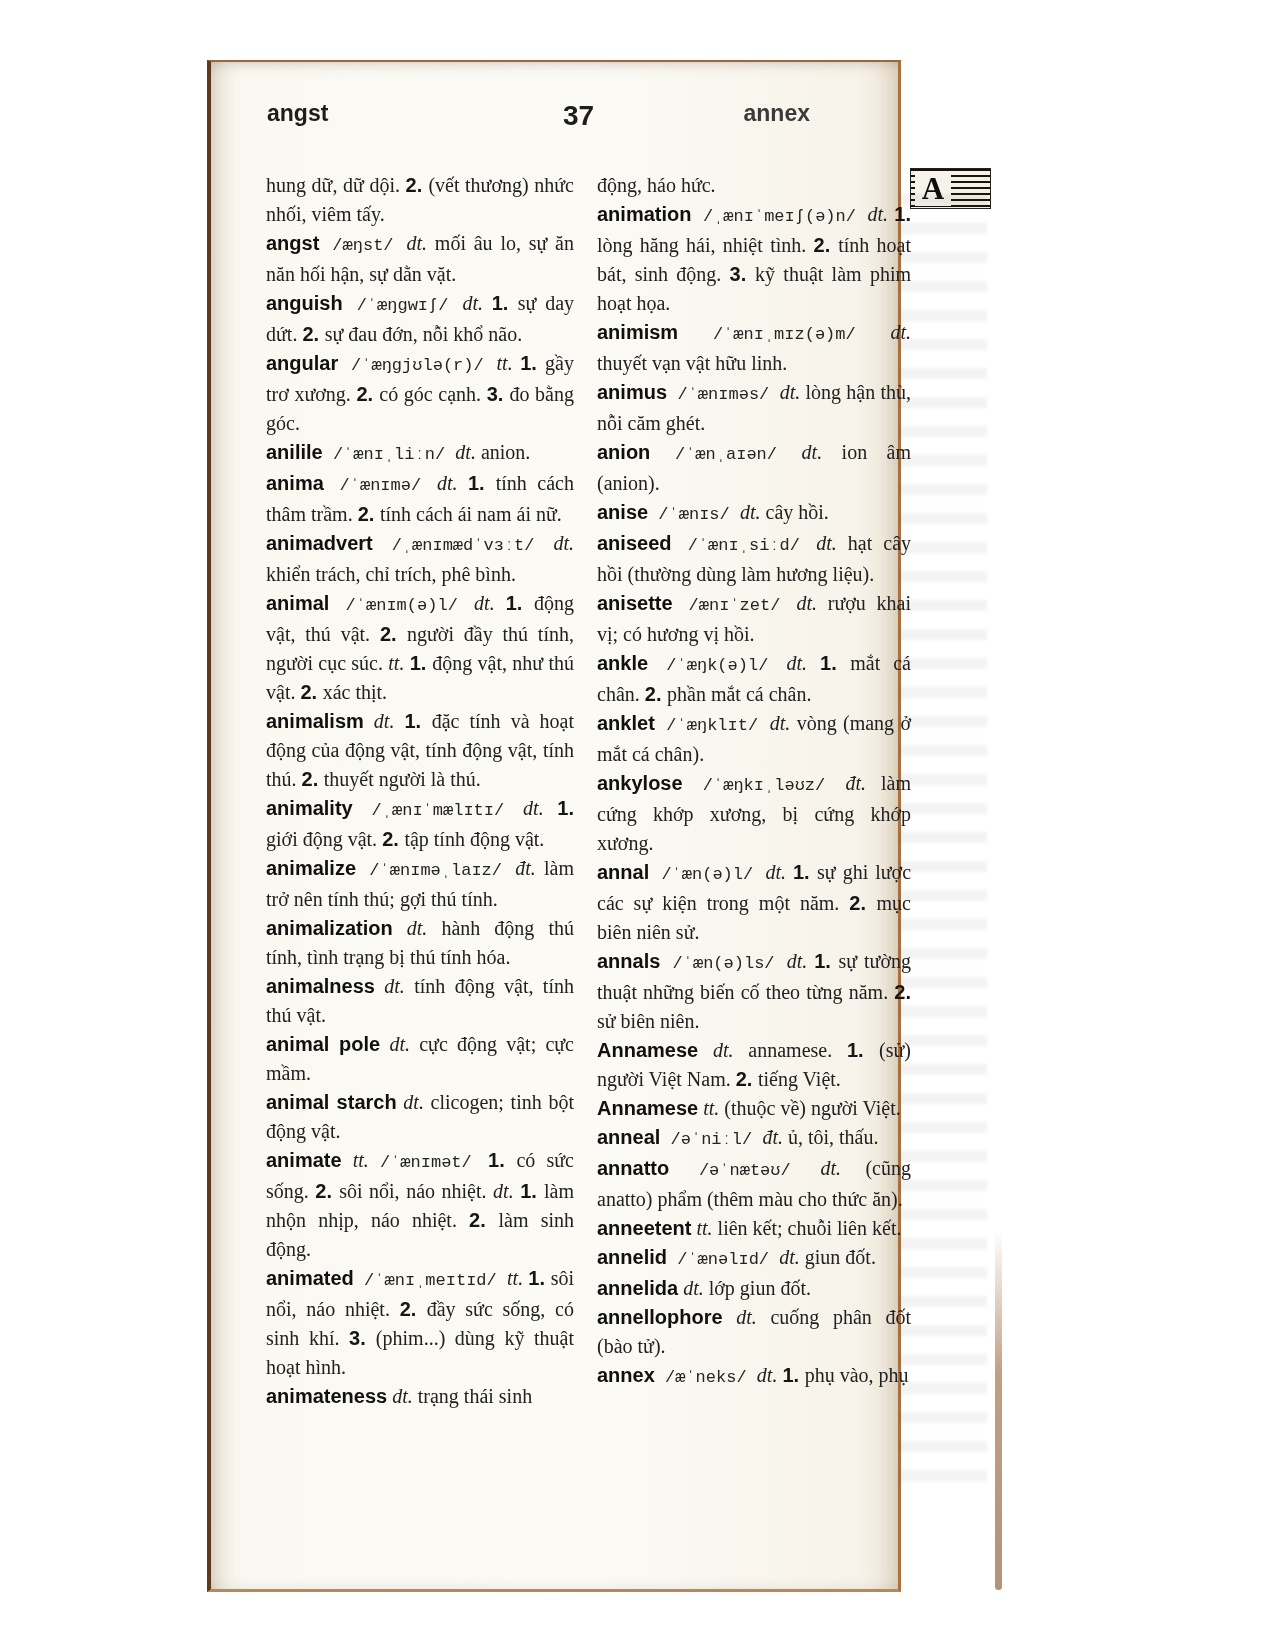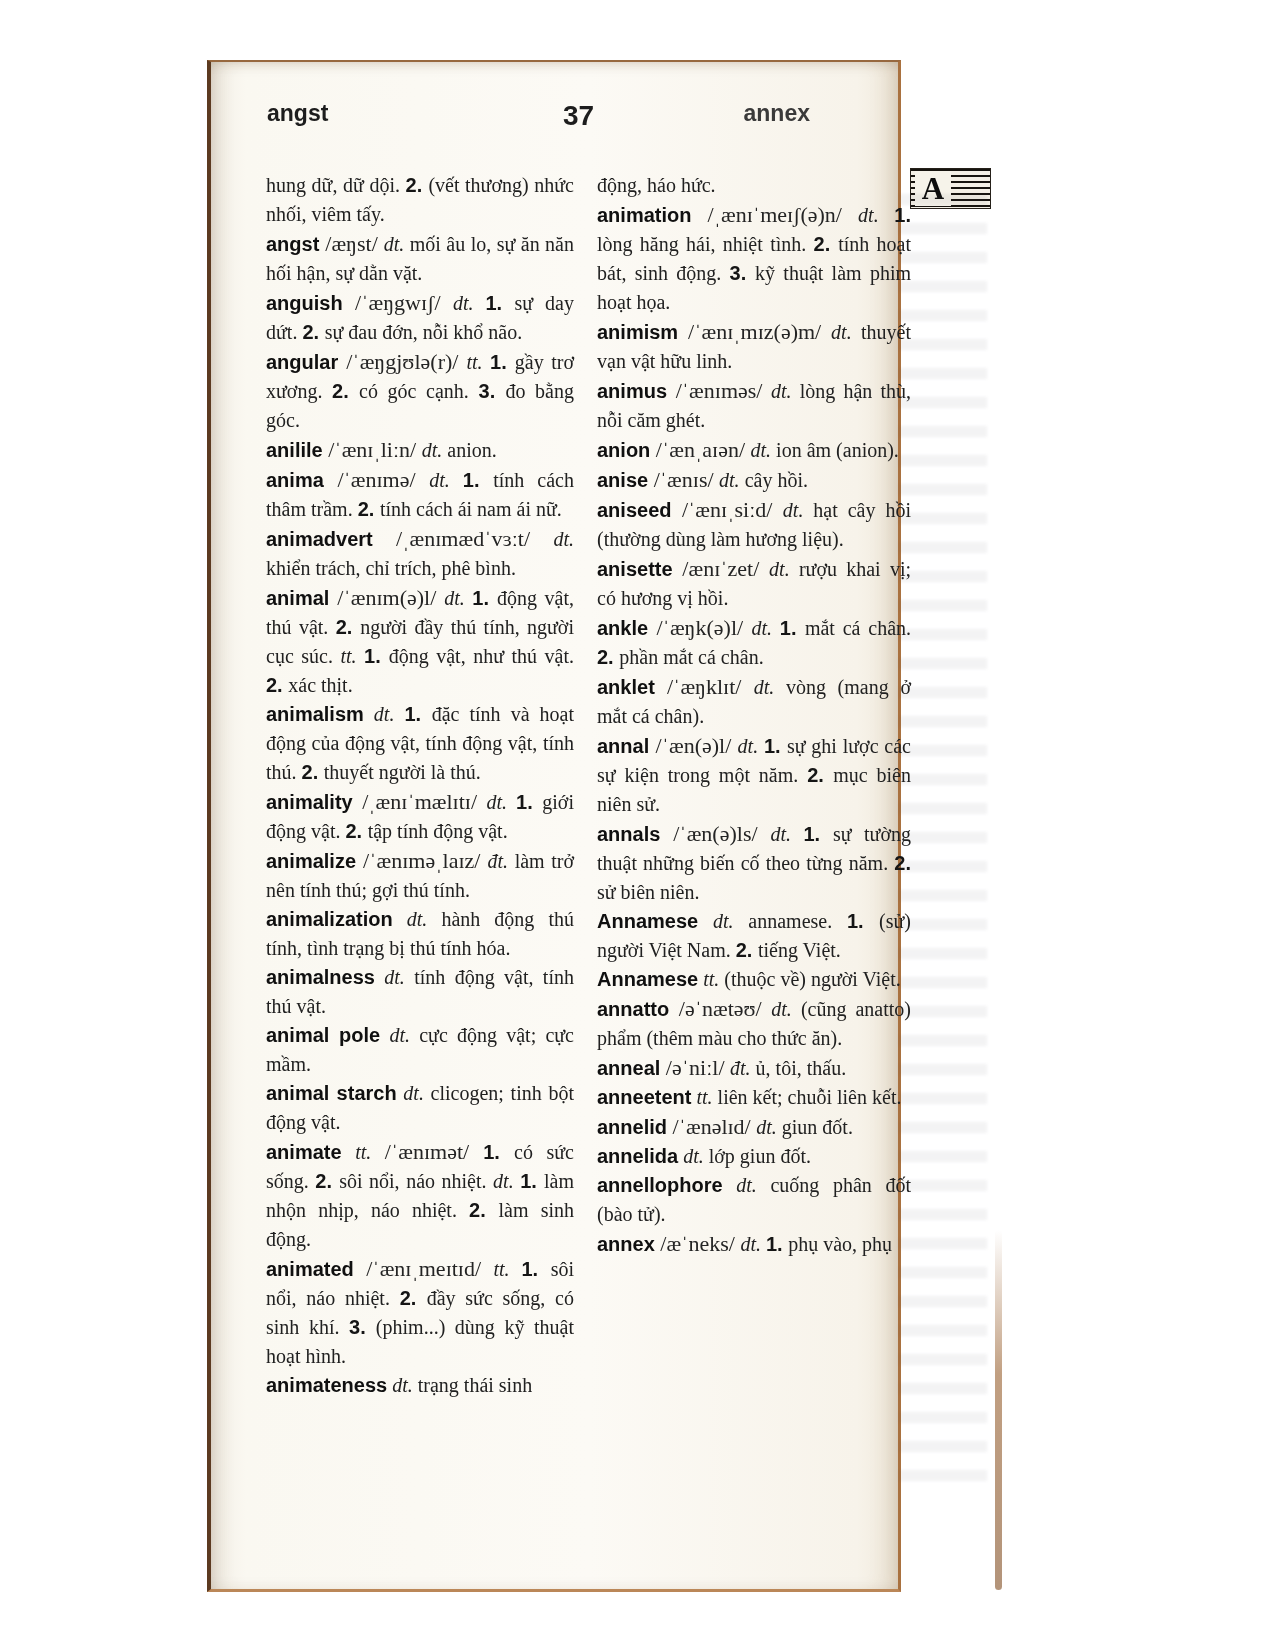--- a/index.html
+++ b/index.html
@@ -59,21 +59,21 @@
   .col {
     position:absolute; top:95px;
     font-size:20px; line-height:29px;
     text-align:justify;
     margin-top:14px;
   }
   .col-left  { left:55px;  width:308px; }
   .col-right { left:386px; width:314px; }
   .entry { margin:0; }
   .r-hw  { font-family:"Liberation Sans","DejaVu Sans",sans-serif; font-weight:700; color:#101010; }
-  .r-pr  { font-family:Liberation Serif, serif; font-size:22px; color:#242424; }
+  .r-pr  { font-family:Liberation Mono, monospace; font-size:17px; color:#242424; }
   .r-pos { font-style:italic; }
   .r-num { font-family:"Liberation Sans","DejaVu Sans",sans-serif; font-weight:700; color:#151515; }
   .r-txt { }
 </style>
 </head>
 <body>
 
 <div class="page">
 
   <div class="header">
@@ -112,26 +112,27 @@
       <p class="entry"><span class="r-txt">động, háo hức.</span></p>
       <p class="entry"><span class="r-hw">animation</span><span class="r-pr"> /ˌænɪˈmeɪʃ(ə)n/ </span><span class="r-pos">dt. </span><span class="r-num">1. </span><span class="r-txt">lòng hăng hái, nhiệt tình. </span><span class="r-num">2. </span><span class="r-txt">tính hoạt bát, sinh động. </span><span class="r-num">3. </span><span class="r-txt">kỹ thuật làm phim hoạt họa.</span></p>
       <p class="entry"><span class="r-hw">animism</span><span class="r-pr"> /ˈænɪˌmɪz(ə)m/ </span><span class="r-pos">dt.</span><span class="r-txt"> thuyết vạn vật hữu linh.</span></p>
       <p class="entry"><span class="r-hw">animus</span><span class="r-pr"> /ˈænɪməs/ </span><span class="r-pos">dt.</span><span class="r-txt"> lòng hận thù, nỗi căm ghét.</span></p>
       <p class="entry"><span class="r-hw">anion</span><span class="r-pr"> /ˈænˌaɪən/ </span><span class="r-pos">dt.</span><span class="r-txt"> ion âm (anion).</span></p>
       <p class="entry"><span class="r-hw">anise</span><span class="r-pr"> /ˈænɪs/ </span><span class="r-pos">dt.</span><span class="r-txt"> cây hồi.</span></p>
       <p class="entry"><span class="r-hw">aniseed</span><span class="r-pr"> /ˈænɪˌsiːd/ </span><span class="r-pos">dt.</span><span class="r-txt"> hạt cây hồi (thường dùng làm hương liệu).</span></p>
       <p class="entry"><span class="r-hw">anisette</span><span class="r-pr"> /ænɪˈzet/ </span><span class="r-pos">dt.</span><span class="r-txt"> rượu khai vị; có hương vị hồi.</span></p>
       <p class="entry"><span class="r-hw">ankle</span><span class="r-pr"> /ˈæŋk(ə)l/ </span><span class="r-pos">dt. </span><span class="r-num">1. </span><span class="r-txt">mắt cá chân. </span><span class="r-num">2. </span><span class="r-txt">phần mắt cá chân.</span></p>
       <p class="entry"><span class="r-hw">anklet</span><span class="r-pr"> /ˈæŋklɪt/ </span><span class="r-pos">dt.</span><span class="r-txt"> vòng (mang ở mắt cá chân).</span></p>
+      <p class="entry"><span class="r-hw">ankylose</span><span class="r-pr"> /ˈæŋkɪˌləʊz/ </span><span class="r-pos">đt.</span><span class="r-txt"> làm cứng khớp xương, bị cứng khớp xương.</span></p>
       <p class="entry"><span class="r-hw">annal</span><span class="r-pr"> /ˈæn(ə)l/ </span><span class="r-pos">dt. </span><span class="r-num">1. </span><span class="r-txt">sự ghi lược các sự kiện trong một năm. </span><span class="r-num">2. </span><span class="r-txt">mục biên niên sử.</span></p>
       <p class="entry"><span class="r-hw">annals</span><span class="r-pr"> /ˈæn(ə)ls/ </span><span class="r-pos">dt. </span><span class="r-num">1. </span><span class="r-txt">sự tường thuật những biến cố theo từng năm. </span><span class="r-num">2. </span><span class="r-txt">sử biên niên.</span></p>
       <p class="entry"><span class="r-hw">Annamese</span><span class="r-pos"> dt.</span><span class="r-txt"> annamese. </span><span class="r-num">1. </span><span class="r-txt">(sử) người Việt Nam. </span><span class="r-num">2. </span><span class="r-txt">tiếng Việt.</span></p>
       <p class="entry"><span class="r-hw">Annamese</span><span class="r-pos"> tt.</span><span class="r-txt"> (thuộc về) người Việt.</span></p>
+      <p class="entry"><span class="r-hw">anneal</span><span class="r-pr"> /əˈniːl/ </span><span class="r-pos">đt.</span><span class="r-txt"> ủ, tôi, thấu.</span></p>
       <p class="entry"><span class="r-hw">annatto</span><span class="r-pr"> /əˈnætəʊ/ </span><span class="r-pos">dt.</span><span class="r-txt"> (cũng anatto) phẩm (thêm màu cho thức ăn).</span></p>
-      <p class="entry"><span class="r-hw">anneal</span><span class="r-pr"> /əˈniːl/ </span><span class="r-pos">đt.</span><span class="r-txt"> ủ, tôi, thấu.</span></p>
       <p class="entry"><span class="r-hw">anneetent</span><span class="r-pos"> tt.</span><span class="r-txt"> liên kết; chuỗi liên kết.</span></p>
       <p class="entry"><span class="r-hw">annelid</span><span class="r-pr"> /ˈænəlɪd/ </span><span class="r-pos">dt.</span><span class="r-txt"> giun đốt.</span></p>
       <p class="entry"><span class="r-hw">annelida</span><span class="r-pos"> dt.</span><span class="r-txt"> lớp giun đốt.</span></p>
       <p class="entry"><span class="r-hw">annellophore</span><span class="r-pos"> dt.</span><span class="r-txt"> cuống phân đốt (bào tử).</span></p>
       <p class="entry"><span class="r-hw">annex</span><span class="r-pr"> /æˈneks/ </span><span class="r-pos">dt. </span><span class="r-num">1. </span><span class="r-txt">phụ vào, phụ</span></p>
     </div>
 
 </div>
 
 <div class="cover-edge"></div>

